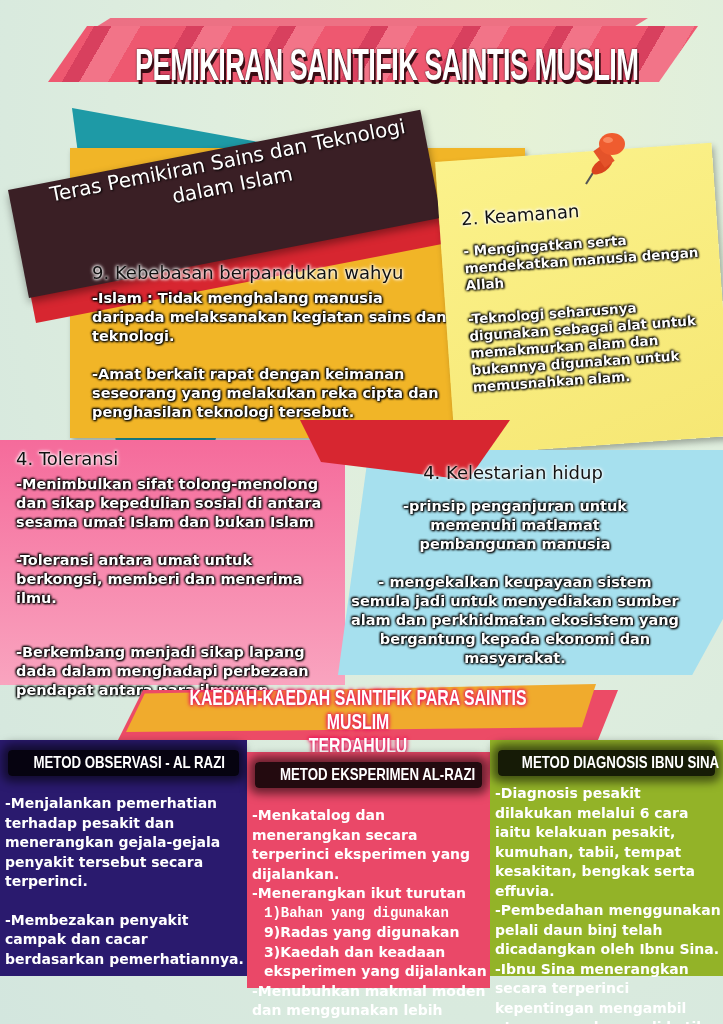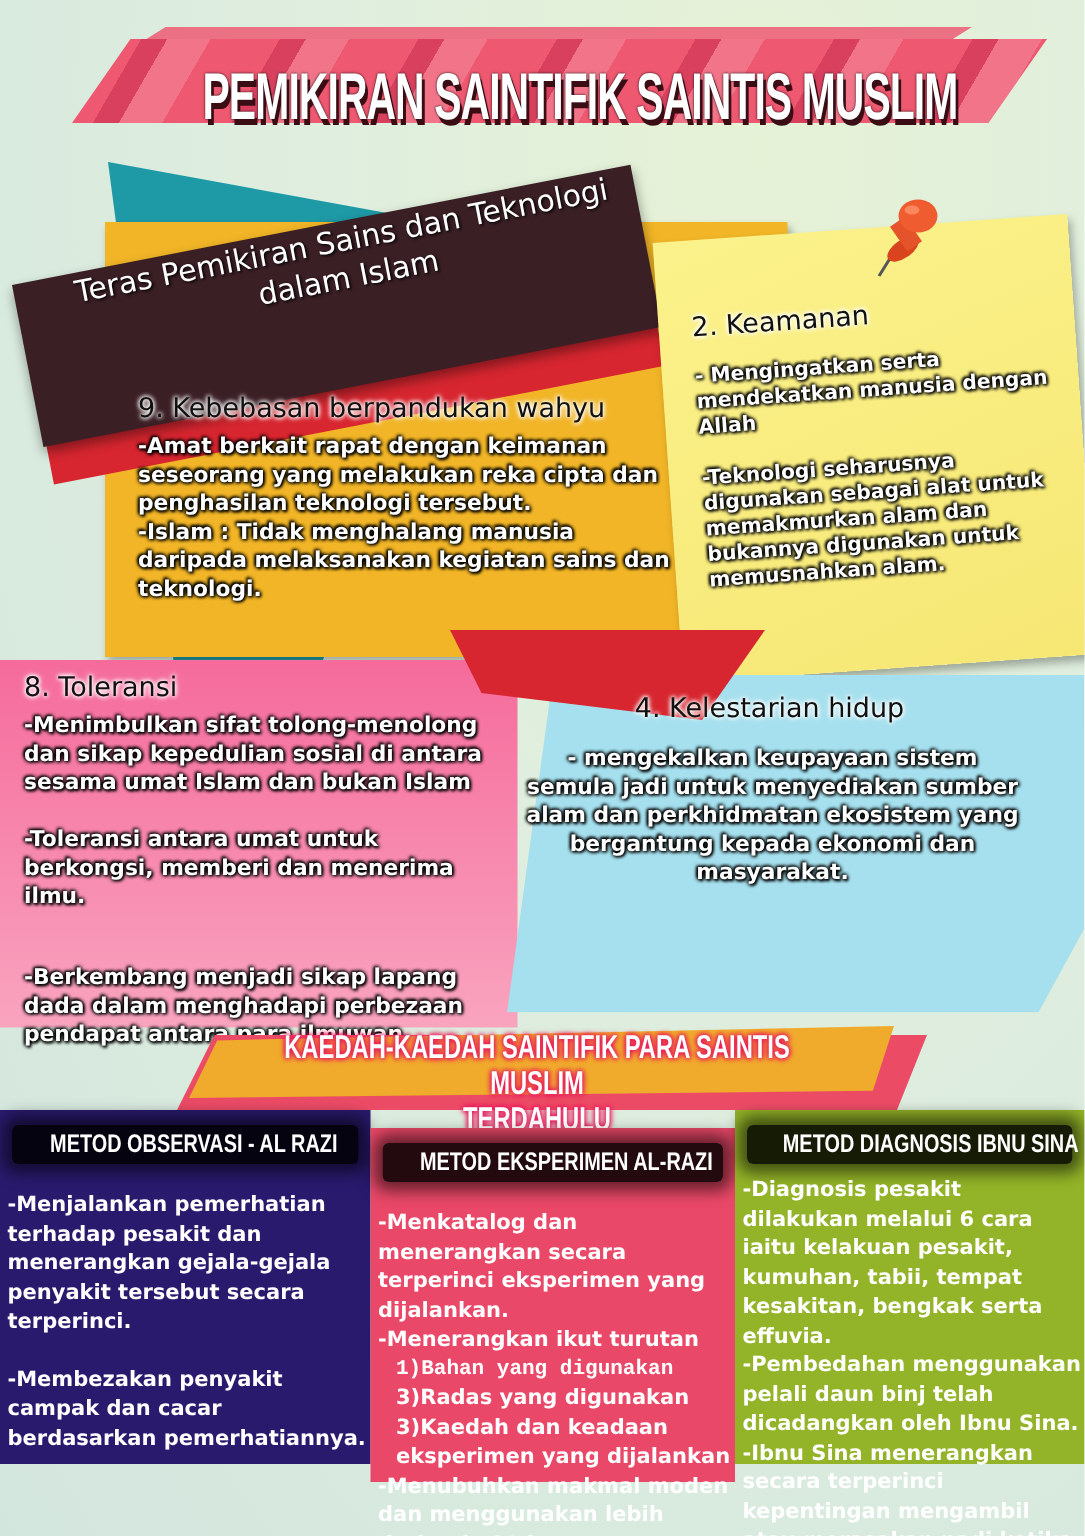--- a/index.html
+++ b/index.html
@@ -67,22 +67,22 @@
 <div id="yellow-card" class="shape"></div>
 <div id="red-band" class="shape"></div>
 <div id="dark-banner" class="shape"></div>
 <div id="teras-title" class="abs">
   <div>Teras Pemikiran Sains dan Teknologi</div>
   <div>dalam Islam</div>
 </div>
 
 <div class="abs" style="left:92px; top:262px; width:360px;">
   <div class="outline-white" style="font-size:18px; font-family:'DejaVu Sans',sans-serif; margin-bottom:6px;">9. Kebebasan berpandukan wahyu</div>
+  <p class="body outline" style="margin-bottom:19px;">-Islam : Tidak menghalang manusia daripada melaksanakan kegiatan sains dan teknologi.</p>
   <p class="body outline">-Amat berkait rapat dengan keimanan seseorang yang melakukan reka cipta dan penghasilan teknologi tersebut.</p>
-  <p class="body outline" style="margin-bottom:19px;">-Islam : Tidak menghalang manusia daripada melaksanakan kegiatan sains dan teknologi.</p>
 </div>
 
 <div id="sticky-note" class="shape">
   <div style="position:absolute; left:22px; top:48px; width:250px;">
     <div class="outline-white" style="font-size:18px; margin-bottom:14px;">2. Keamanan</div>
     <p class="body outline" style="font-size:13.5px; line-height:17px; margin-bottom:17px;">- Mengingatkan serta mendekatkan manusia dengan Allah</p>
     <p class="body outline" style="font-size:13.5px; line-height:17px;">-Teknologi seharusnya digunakan sebagai alat untuk memakmurkan alam dan bukannya digunakan untuk memusnahkan alam.</p>
   </div>
 </div>
 <svg id="pin" class="abs" viewBox="0 0 50 60">
@@ -91,28 +91,29 @@
   <rect x="20" y="18" width="12" height="20" fill="#e4532a" transform="rotate(-35 26 28)"></rect>
   <ellipse cx="34" cy="16" rx="13" ry="11" fill="#ef5c2f"></ellipse>
   <ellipse cx="30" cy="12" rx="5" ry="3" fill="#ff9a70" opacity=".7"></ellipse>
 </svg>
 
 <div id="pink-card" class="shape"></div>
 <div id="blue-card" class="shape"></div>
 <div id="red-tri" class="shape"></div>
 
 <div class="abs" style="left:16px; top:448px; width:320px;">
-  <div class="outline-white" style="font-size:18px; margin-bottom:6px;">8. Toleransi</div>
+  <div class="outline-white" style="font-size:18px; margin-bottom:6px;">4. Toleransi</div>
   <p class="body outline" style="margin-bottom:19px;">-Menimbulkan sifat tolong-menolong dan sikap kepedulian sosial di antara sesama umat Islam dan bukan Islam</p>
   <p class="body outline" style="margin-bottom:35px;">-Toleransi antara umat untuk berkongsi, memberi dan menerima ilmu.</p>
   <p class="body outline">-Berkembang menjadi sikap lapang dada dalam menghadapi perbezaan pendapat antara para ilmuwan.</p>
 </div>
 
 <div class="abs" style="left:340px; top:462px; width:350px; text-align:center;">
   <div class="outline-white" style="font-size:18px; text-align:center; margin-bottom:14px; padding-right:4px;">4. Kelestarian hidup</div>
+  <p class="body outline" style="padding:0 30px; margin-bottom:19px;">-prinsip penganjuran untuk memenuhi matlamat pembangunan manusia</p>
   <p class="body outline" style="padding:0 10px;">- mengekalkan keupayaan sistem semula jadi untuk menyediakan sumber alam dan perkhidmatan ekosistem yang bergantung kepada ekonomi dan masyarakat.</p>
 </div>
 
 <div id="kaedah-banner" class="abs">
   <div class="bg1"></div>
   <div class="bg2"></div>
   <div id="kaedah-text">
     <div>KAEDAH-KAEDAH SAINTIFIK PARA SAINTIS MUSLIM</div>
     <div>TERDAHULU</div>
   </div>
@@ -130,21 +131,21 @@
 </div>
 
 <div id="col2" class="col">
   <div class="col-head">
       <span>METOD EKSPERIMEN AL-RAZI</span>
     </div>
   <div class="col-body">
     <p>-Menkatalog dan menerangkan secara terperinci eksperimen yang dijalankan.</p>
     <p>-Menerangkan ikut turutan</p>
     <p style="padding-left:12px;font-family:Liberation Mono, monospace;">  1)Bahan yang digunakan</p>
-    <p style="padding-left:12px;">  3)Radas yang digunakan</p>
+    <p style="padding-left:12px;">  9)Radas yang digunakan</p>
     <p style="padding-left:12px;">  3)Kaedah dan keadaan eksperimen yang dijalankan</p>
     <p>-Menubuhkan makmal moden dan menggunakan lebih daripada 20 instrumen</p>
   </div>
 </div>
 
 <div id="col3" class="col">
   <div class="col-head">
       <span>METOD DIAGNOSIS IBNU SINA</span>
     </div>
   <div class="col-body" style="top:44px;">

